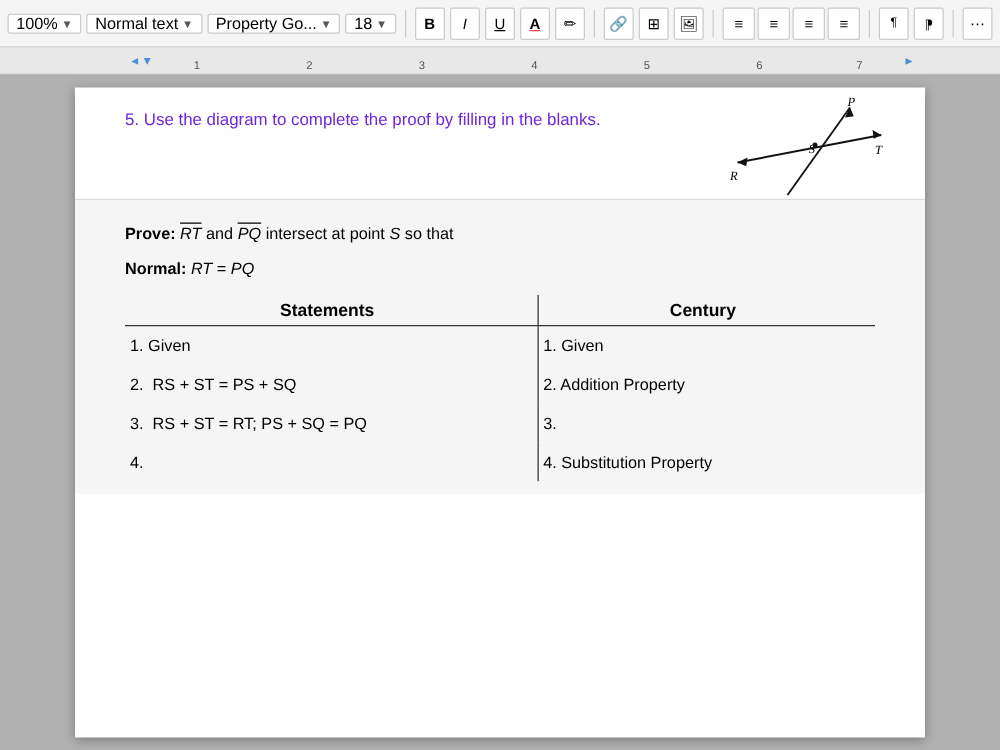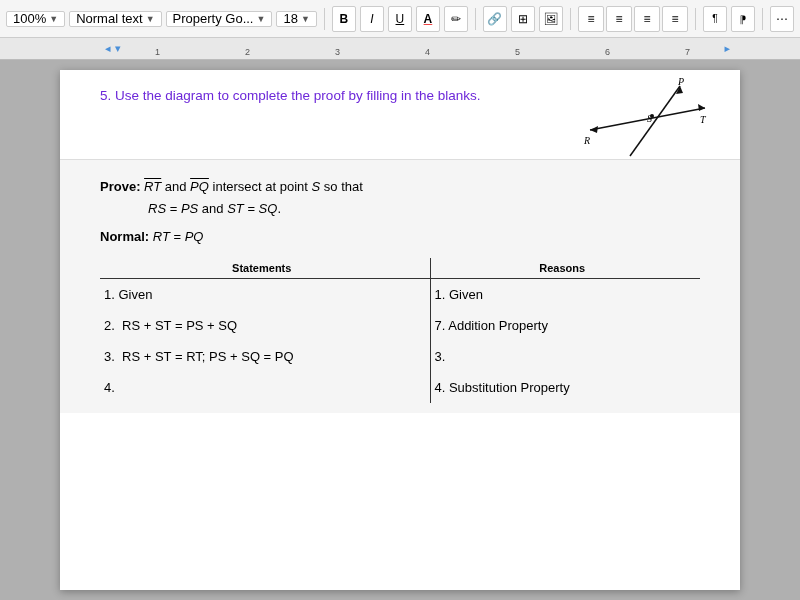--- a/index.html
+++ b/index.html
@@ -150,21 +150,21 @@
       width: 100%;
       border-collapse: collapse;
       font-size: 13px;
       margin-top: 6px;
     }
     .proof-table th {
       border-bottom: 1.5px solid #333;
       padding: 4px 10px 4px 4px;
       text-align: center;
       font-weight: bold;
-      font-size: 11px;
+      font-size: 14px;
     }
     .proof-table th:first-child {
       border-right: 1.5px solid #333;
       width: 55%;
     }
     .proof-table td {
       padding: 8px 10px 8px 4px;
       vertical-align: top;
     }
     .proof-table td:first-child {
@@ -262,43 +262,40 @@
           <circle cx="72" cy="38" r="2" fill="#111"></circle>
         </svg>
       </div>
     </div>
 
     <div id="section-bottom">
       <div class="given-prove">
         <div>
           <span class="label">Prove: </span><span class="overline">RT</span><span> and </span><span class="overline">PQ</span><span> intersect at point </span><span class="italic">S</span><span> so that</span>
         </div>
-        <div style="padding-left: 48px;">
-          <span class="italic">RS</span><span> = </span><span class="italic">PS</span><span>  and  </span><span class="italic">ST</span><span> = </span><span class="italic">SQ</span><span>.</span>
-        </div>
         <div style="margin-top:6px;">
           <span class="label">Normal: </span><span class="italic">RT</span><span> = </span><span class="italic">PQ</span>
         </div>
       </div>
 
       <table class="proof-table">
         <thead>
           <tr>
             <th>Statements</th>
-            <th>Reasons</th>
+            <th>Century</th>
           </tr>
         </thead>
         <tbody>
           <tr>
             <td>1. Given</td>
             <td>1. Given</td>
           </tr>
           <tr>
             <td>2. &nbsp;<span class="math">RS + ST = PS + SQ</span></td>
-            <td>7. Addition Property</td>
+            <td>2. Addition Property</td>
           </tr>
           <tr>
             <td>3. &nbsp;<span class="math">RS + ST = RT</span>; <span class="math">PS + SQ = PQ</span></td>
             <td>3.</td>
           </tr>
           <tr>
             <td>4.</td>
             <td>4. Substitution Property</td>
           </tr>
         </tbody>

